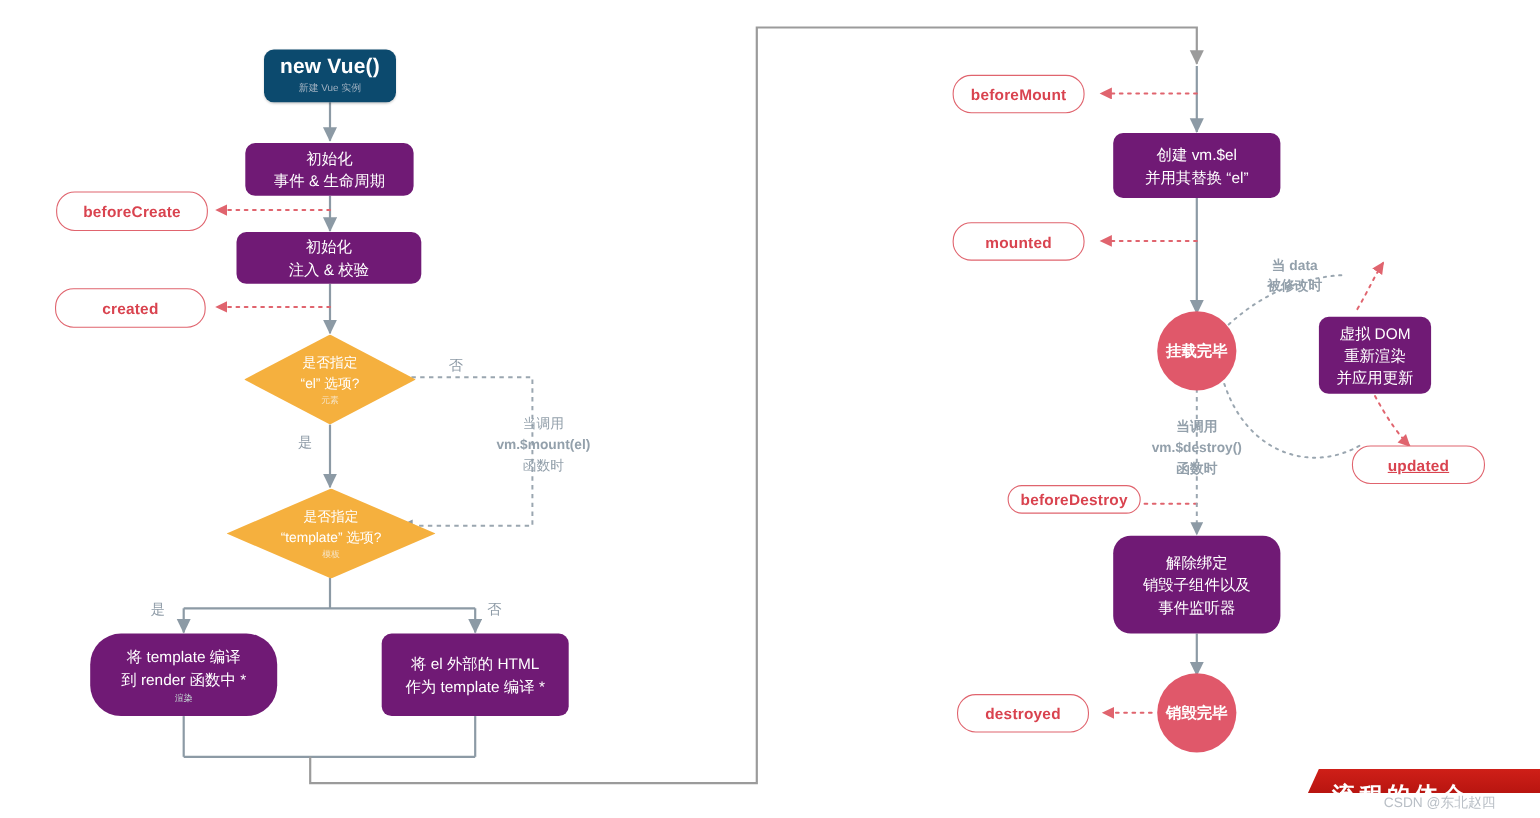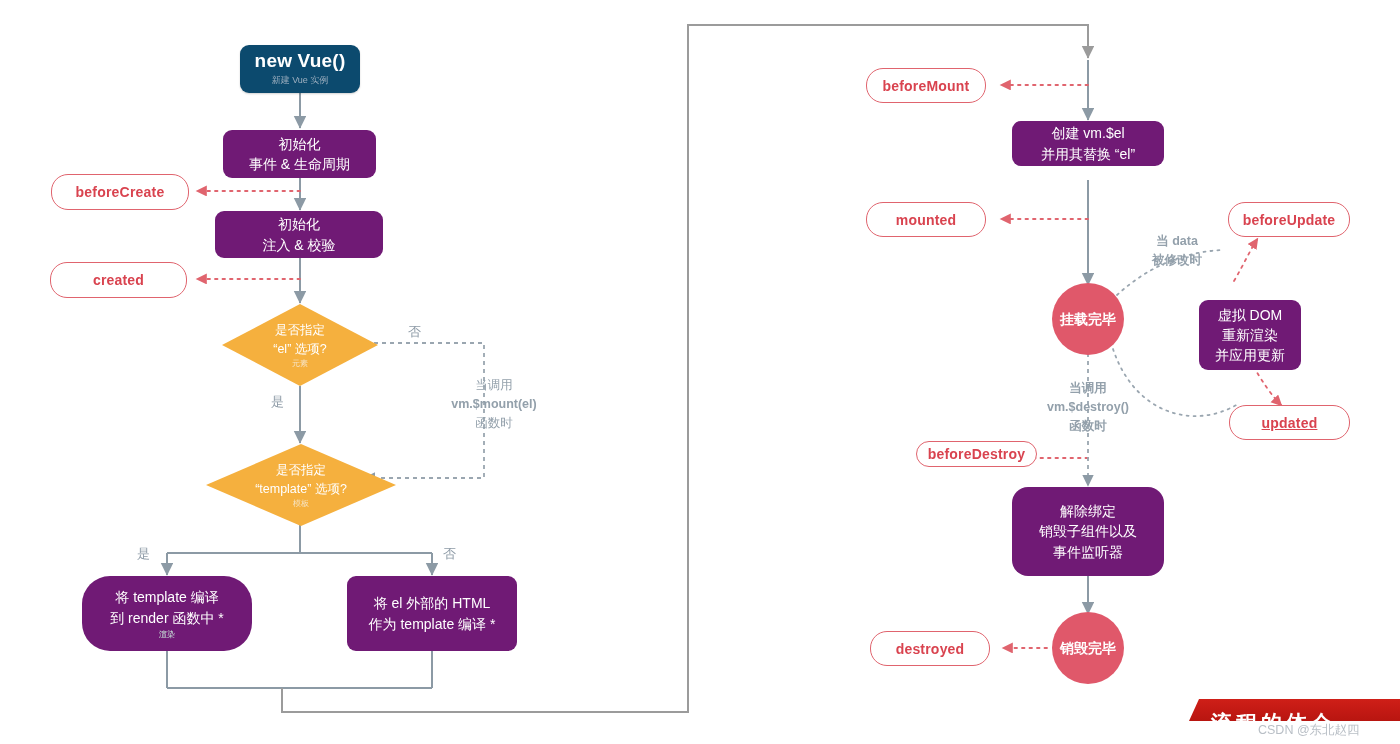--- a/index.html
+++ b/index.html
@@ -201,26 +201,26 @@
     <div class="ln">将 template 编译</div>
     <div class="ln">到 render 函数中 *</div>
     <div class="sub">渲染</div>
   </div>
 
   <div class="node n-green" style="left:347px;top:576px;width:170px;height:75px;">
     <div class="ln">将 el 外部的 HTML</div>
     <div class="ln">作为 template 编译 *</div>
   </div>
 
-  <div class="node n-green" style="left:1012px;top:121px;width:152px;height:45px;">
+  <div class="node n-green" style="left:1012px;top:121px;width:152px;height:59px;">
     <div class="ln">创建 vm.$el</div>
     <div class="ln">并用其替换 “el”</div>
   </div>
 
-  <div class="node n-green" style="left:1199px;top:300px;width:102px;height:70px;">
+  <div class="node n-green" style="left:1199px;top:288px;width:102px;height:70px;">
     <div class="ln">虚拟 DOM</div>
     <div class="ln">重新渲染</div>
     <div class="ln">并应用更新</div>
   </div>
 
   <div class="node n-green" style="left:1012px;top:487px;width:152px;height:89px;border-radius:16px;">
     <div class="ln">解除绑定</div>
     <div class="ln">销毁子组件以及</div>
     <div class="ln">事件监听器</div>
   </div>
@@ -234,23 +234,20 @@
   </div>
 
   <div class="node n-hook" style="left:866px;top:68px;width:120px;height:35px;">
     <span>beforeMount</span>
   </div>
 
   <div class="node n-hook" style="left:866px;top:202px;width:120px;height:35px;">
     <span>mounted</span>
   </div>
 
-  <div class="node n-hook" style="left:1228px;top:202px;width:122px;height:35px;">
-    <span>beforeUpdate</span>
-  </div>
 
   <div class="node n-hook" style="left:1229px;top:405px;width:121px;height:35px;text-decoration:underline;">
     <span>updated</span>
   </div>
 
   <div class="node n-hook" style="left:916px;top:441px;width:121px;height:26px;">
     <span>beforeDestroy</span>
   </div>
 
   <div class="node n-hook" style="left:870px;top:631px;width:120px;height:35px;">

